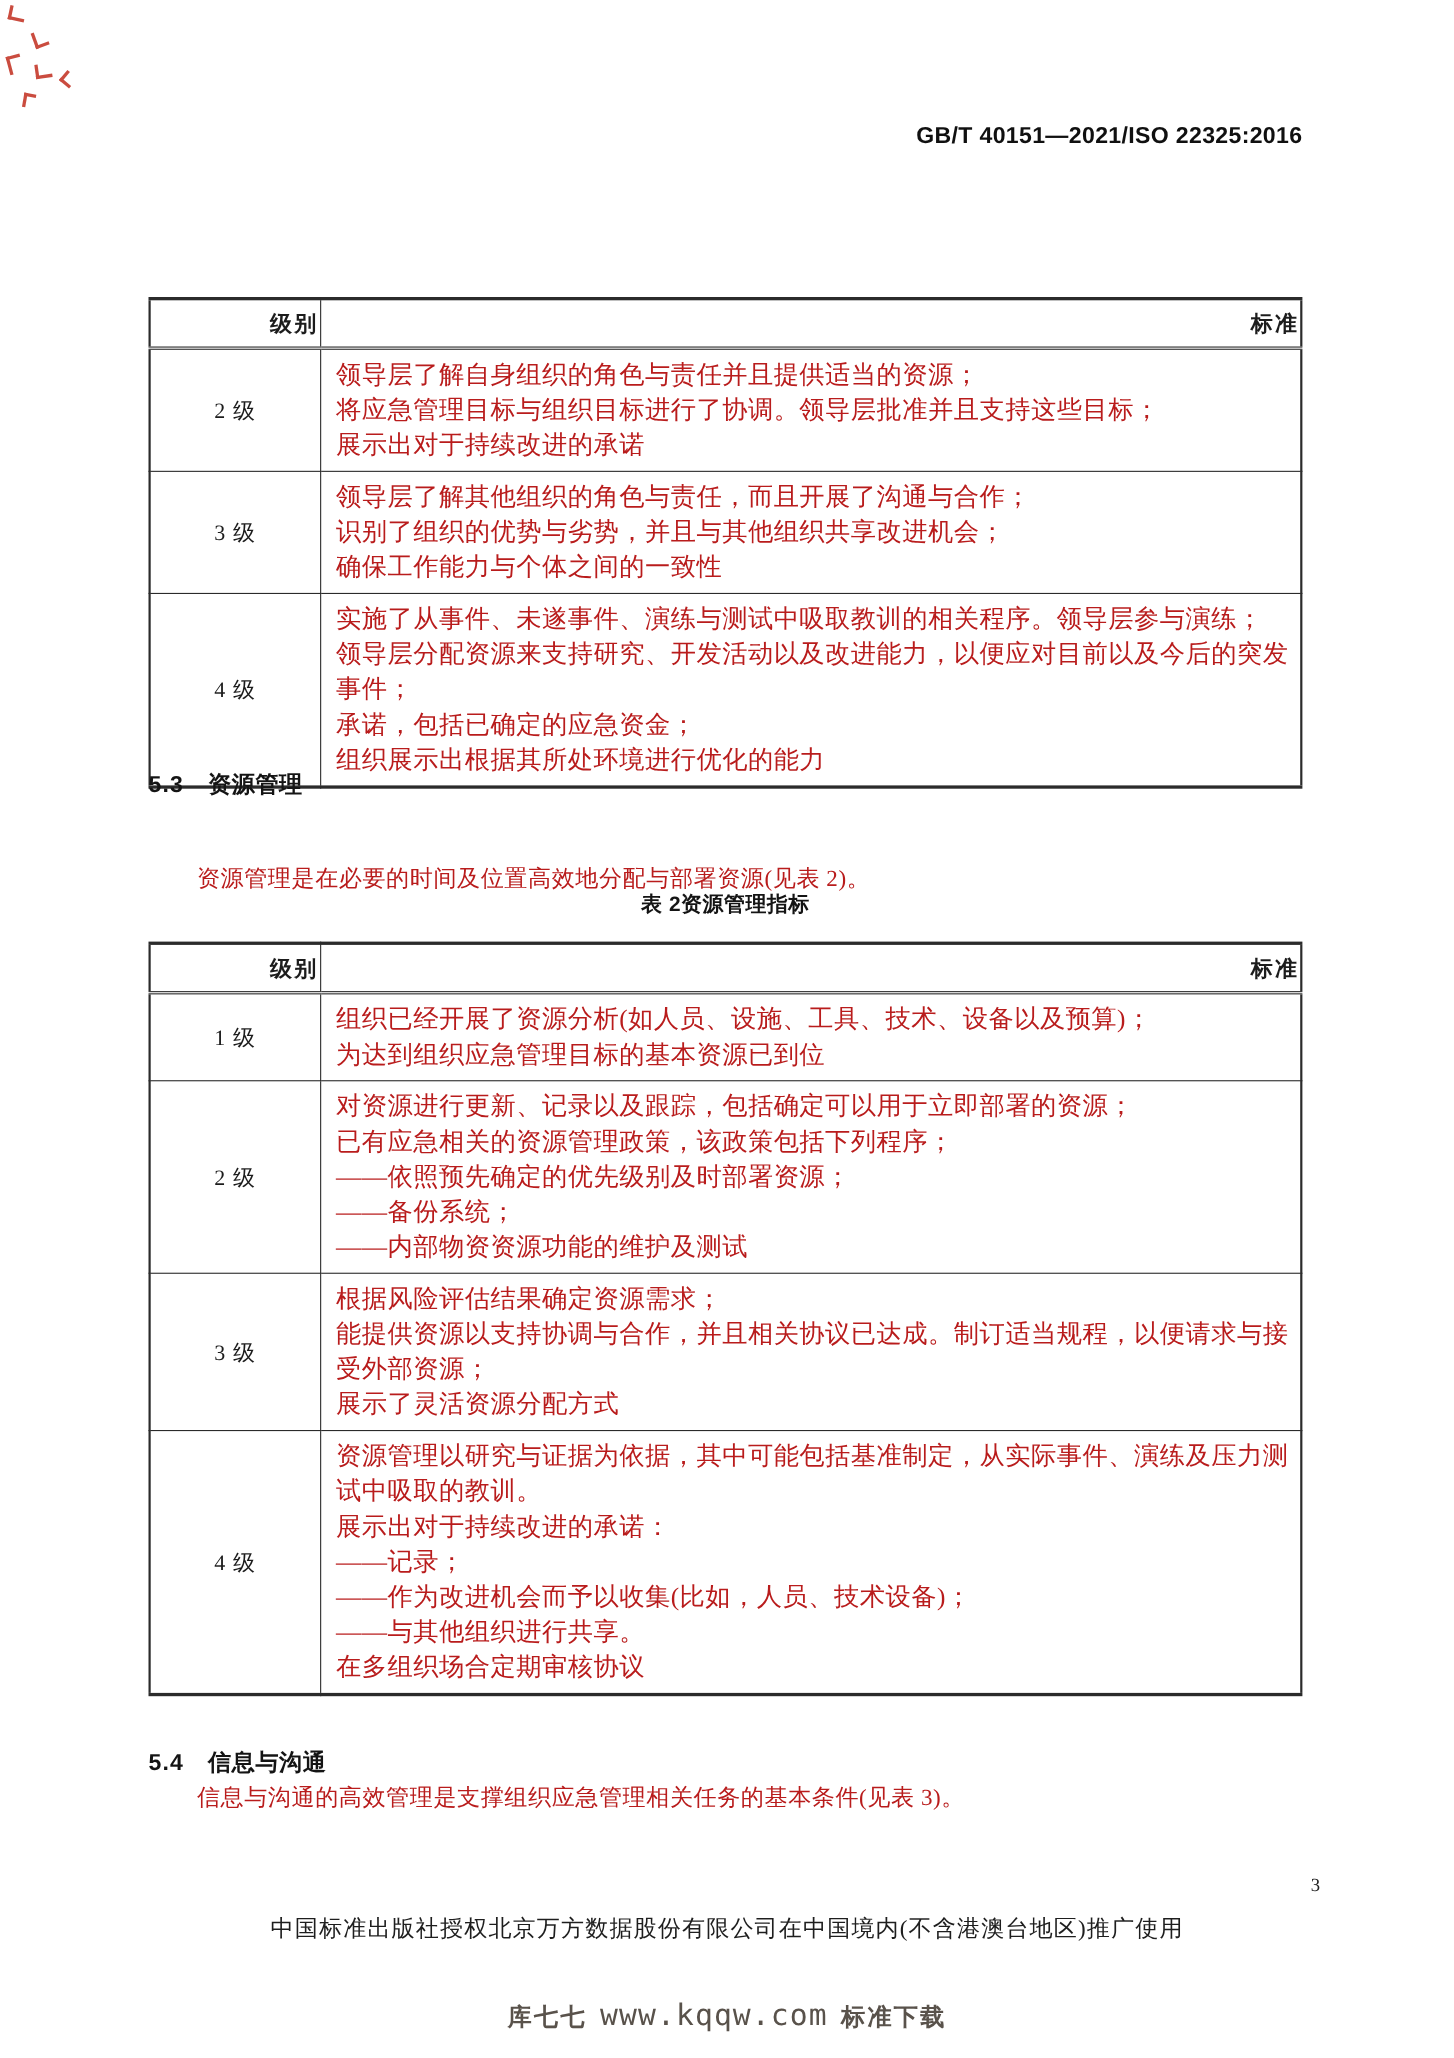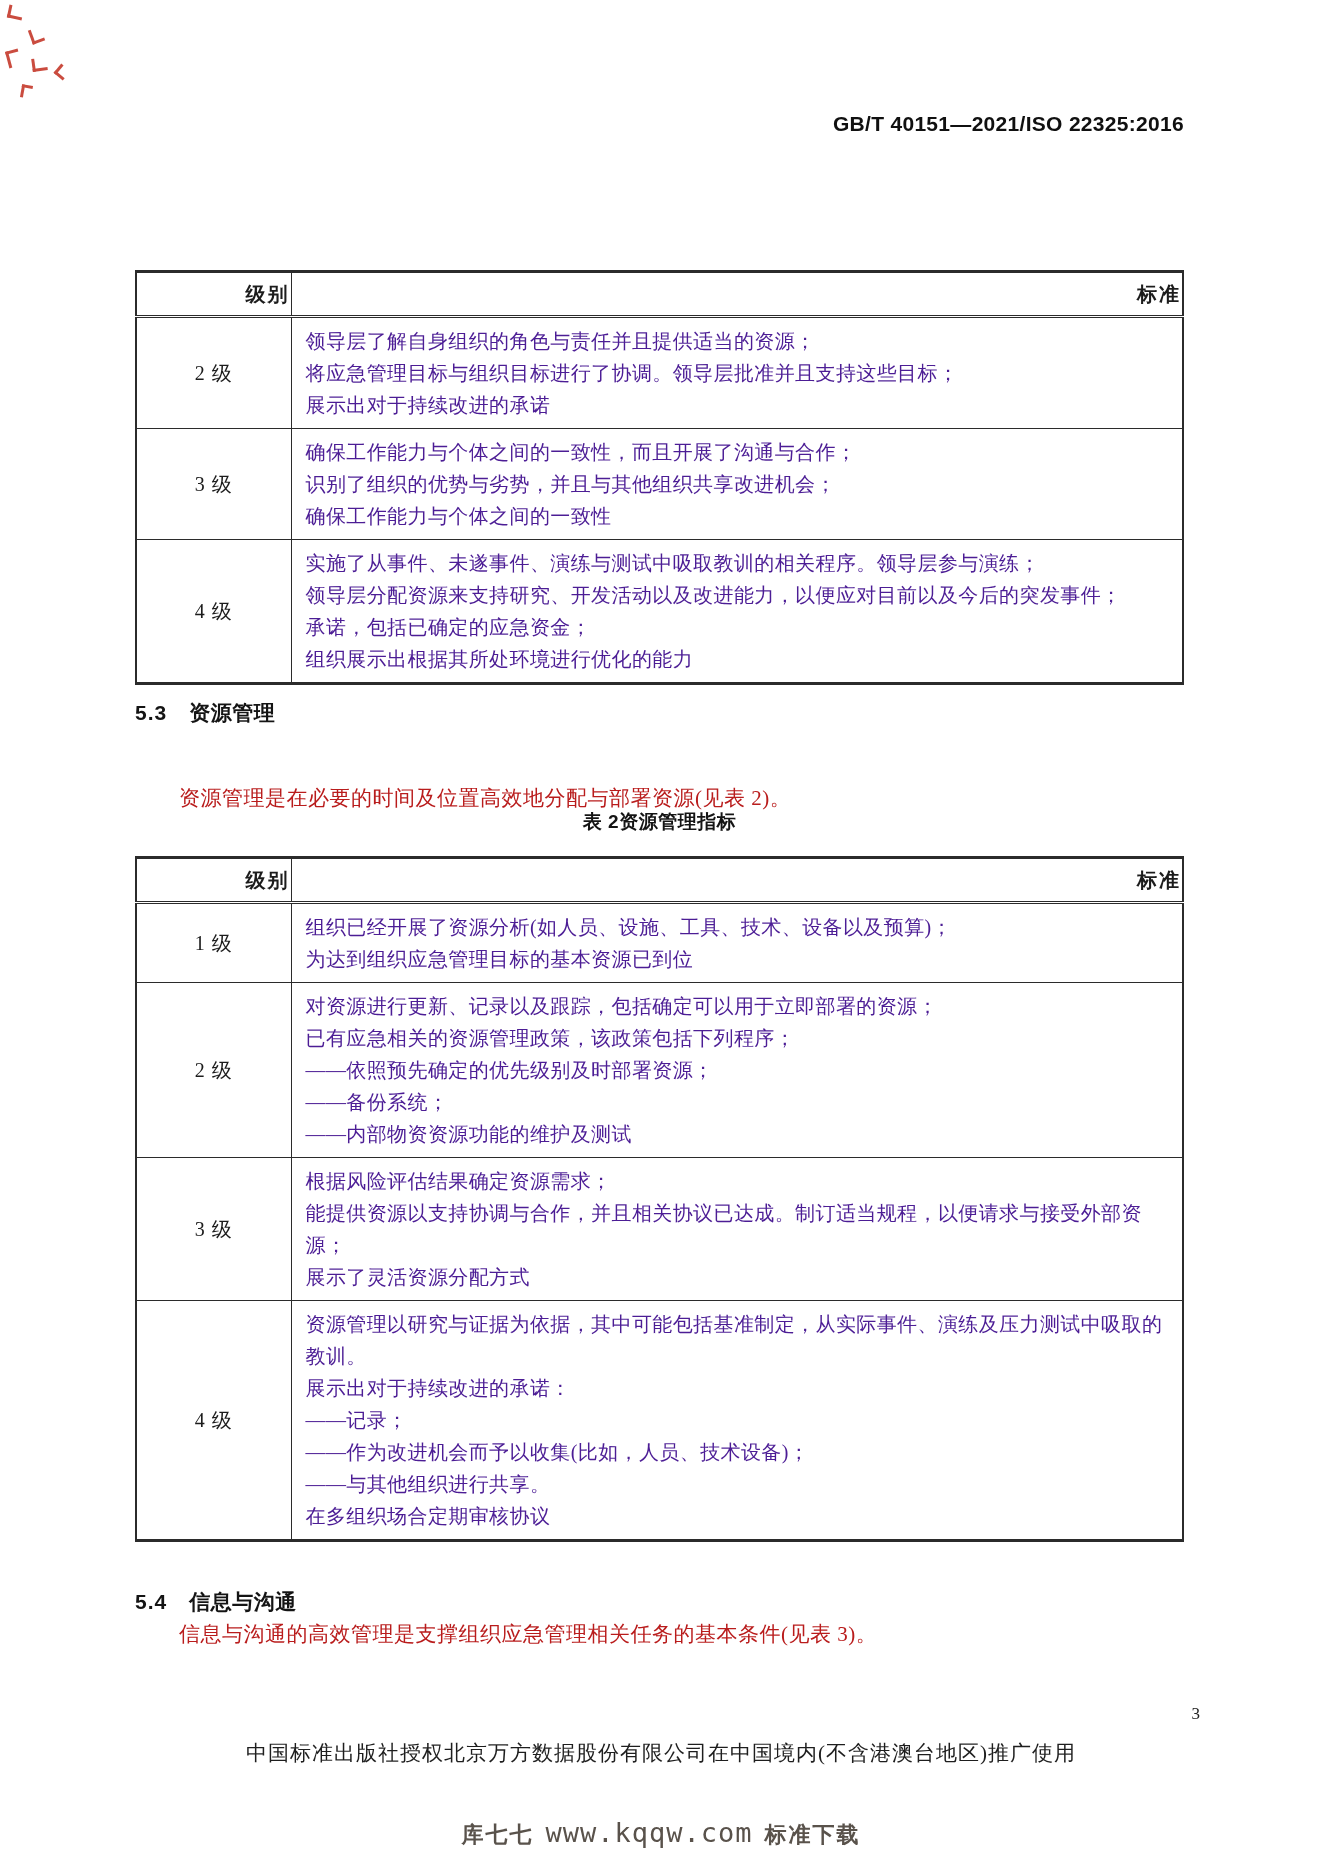--- a/index.html
+++ b/index.html
@@ -41,21 +41,21 @@
   }
   #table1{top:270px;}
   #table2{top:856px;}
   table.std-table th,table.std-table td{border:1px solid #2b2b2b;}
   table.std-table thead th{
     height:40px;font-weight:700;font-size:20px;text-align:right;
     border-bottom:3px double #2b2b2b;letter-spacing:2px;color:#1c1c1c;
   }
   td.level-cell{width:155px;text-align:center;vertical-align:middle;font-size:20px;letter-spacing:1px;}
   td.criteria-cell{padding:7px 10px 7px 14px;vertical-align:middle;}
-  .cell-line{font-size:20px;line-height:32px;letter-spacing:.4px;color:#4c1d95;}
+  .cell-line{font-size:23px;line-height:32px;letter-spacing:.4px;color:#b91c1c;}
 
   
   .section-heading{
     position:absolute;left:135px;
     font-family:"Liberation Sans","DejaVu Sans",sans-serif;
     font-weight:700;font-size:21px;color:#141414;letter-spacing:.5px;
   }
   #h53{top:699px;}
   #h54{top:1588px;}
   .sec-num{margin-right:22px;letter-spacing:1px;}
@@ -106,21 +106,21 @@
           <td class="level-cell">2 级</td>
           <td class="criteria-cell">
             <div class="cell-line">领导层了解自身组织的角色与责任并且提供适当的资源；</div>
             <div class="cell-line">将应急管理目标与组织目标进行了协调。领导层批准并且支持这些目标；</div>
             <div class="cell-line">展示出对于持续改进的承诺</div>
           </td>
         </tr>
         <tr>
           <td class="level-cell">3 级</td>
           <td class="criteria-cell">
-            <div class="cell-line">确保工作能力与个体之间的一致性，而且开展了沟通与合作；</div>
+            <div class="cell-line">领导层了解其他组织的角色与责任，而且开展了沟通与合作；</div>
             <div class="cell-line">识别了组织的优势与劣势，并且与其他组织共享改进机会；</div>
             <div class="cell-line">确保工作能力与个体之间的一致性</div>
           </td>
         </tr>
         <tr>
           <td class="level-cell">4 级</td>
           <td class="criteria-cell">
             <div class="cell-line">实施了从事件、未遂事件、演练与测试中吸取教训的相关程序。领导层参与演练；</div>
             <div class="cell-line">领导层分配资源来支持研究、开发活动以及改进能力，以便应对目前以及今后的突发事件；</div>
             <div class="cell-line">承诺，包括已确定的应急资金；</div>

